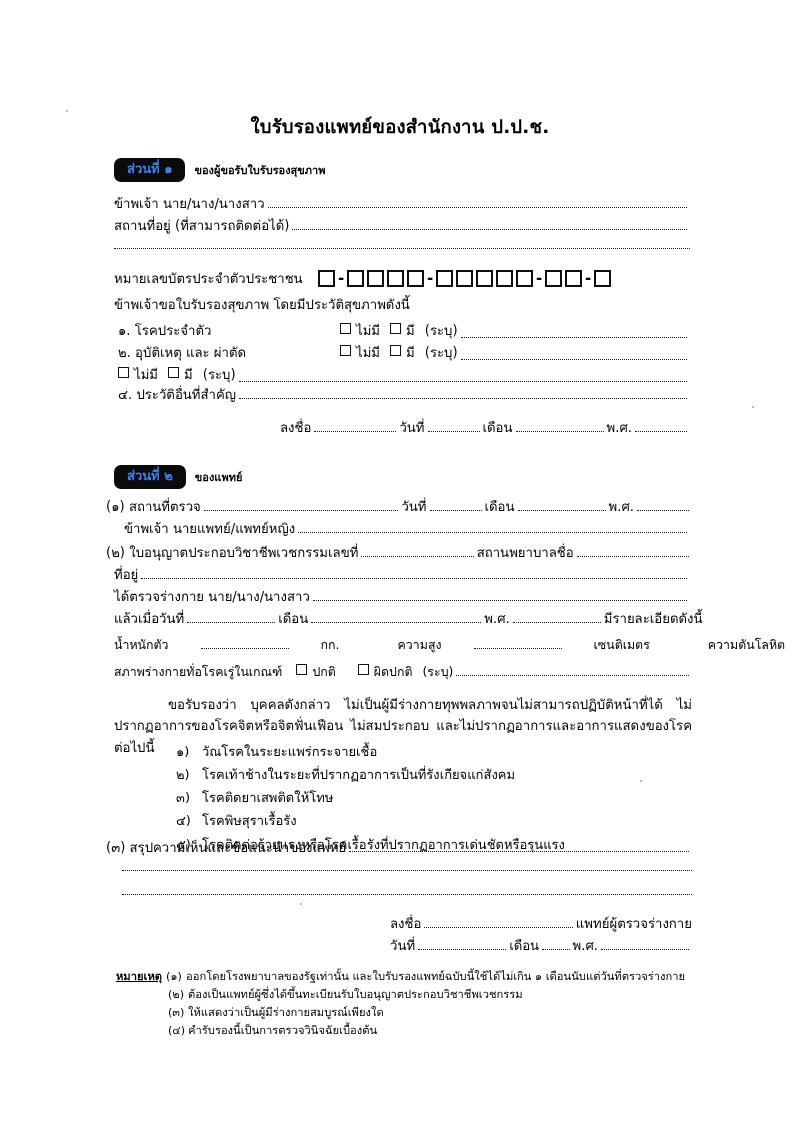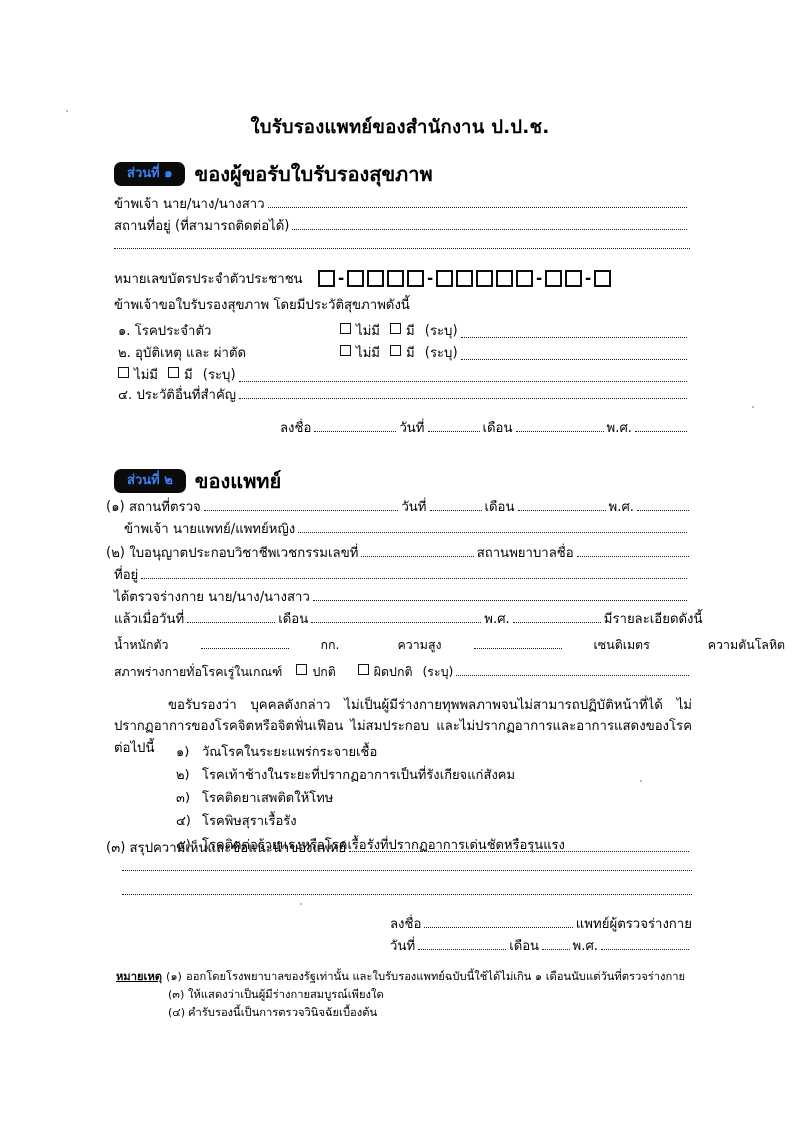--- a/index.html
+++ b/index.html
@@ -41,21 +41,21 @@
     background: #0b0b0b;
     color: #3b82f6;
     border-radius: 7px;
     font-size: 13px;
     font-weight: bold;
     padding: 4px 13px 5px 13px;
     line-height: 1.15;
     white-space: nowrap;
   }
   .badge-caption {
-    font-size: 20px;
+    font-size: 11px;
     font-weight: bold;
     white-space: nowrap;
   }
   .line {
     position: absolute;
     display: flex;
     align-items: baseline;
     font-size: 13.2px;
     white-space: nowrap;
     line-height: 1.15;
@@ -376,20 +376,21 @@
     <span class="lbl">วันที่</span>
     <span class="dots fixed-m"></span>
     <span class="lbl">เดือน</span>
     <span class="dots"></span>
     <span class="lbl">พ.ศ.</span>
     <span class="dots fixed-m"></span>
   </div>
 
   <div class="notes" style="top:968px; left:116px; width:580px;">
     <span class="note-line"><span class="notes-title">หมายเหตุ</span><span class="note-num">(๑)</span><span>ออกโดยโรงพยาบาลของรัฐเท่านั้น และใบรับรองแพทย์ฉบับนี้ใช้ได้ไม่เกิน ๑ เดือนนับแต่วันที่ตรวจร่างกาย</span></span>
+    <span class="note-line note-indent"><span class="note-num">(๒)</span><span>ต้องเป็นแพทย์ผู้ซึ่งได้ขึ้นทะเบียนรับใบอนุญาตประกอบวิชาชีพเวชกรรม</span></span>
     <span class="note-line note-indent"><span class="note-num">(๓)</span><span>ให้แสดงว่าเป็นผู้มีร่างกายสมบูรณ์เพียงใด</span></span>
     <span class="note-line note-indent"><span class="note-num">(๔)</span><span>คำรับรองนี้เป็นการตรวจวินิจฉัยเบื้องต้น</span></span>
   </div>
 
   <div class="speck" style="top:110px; left:66px;"></div>
   <div class="speck" style="top:406px; left:752px;"></div>
   <div class="speck" style="top:780px; left:640px;"></div>
   <div class="speck" style="top:903px; left:300px;"></div>
 
 </div>

